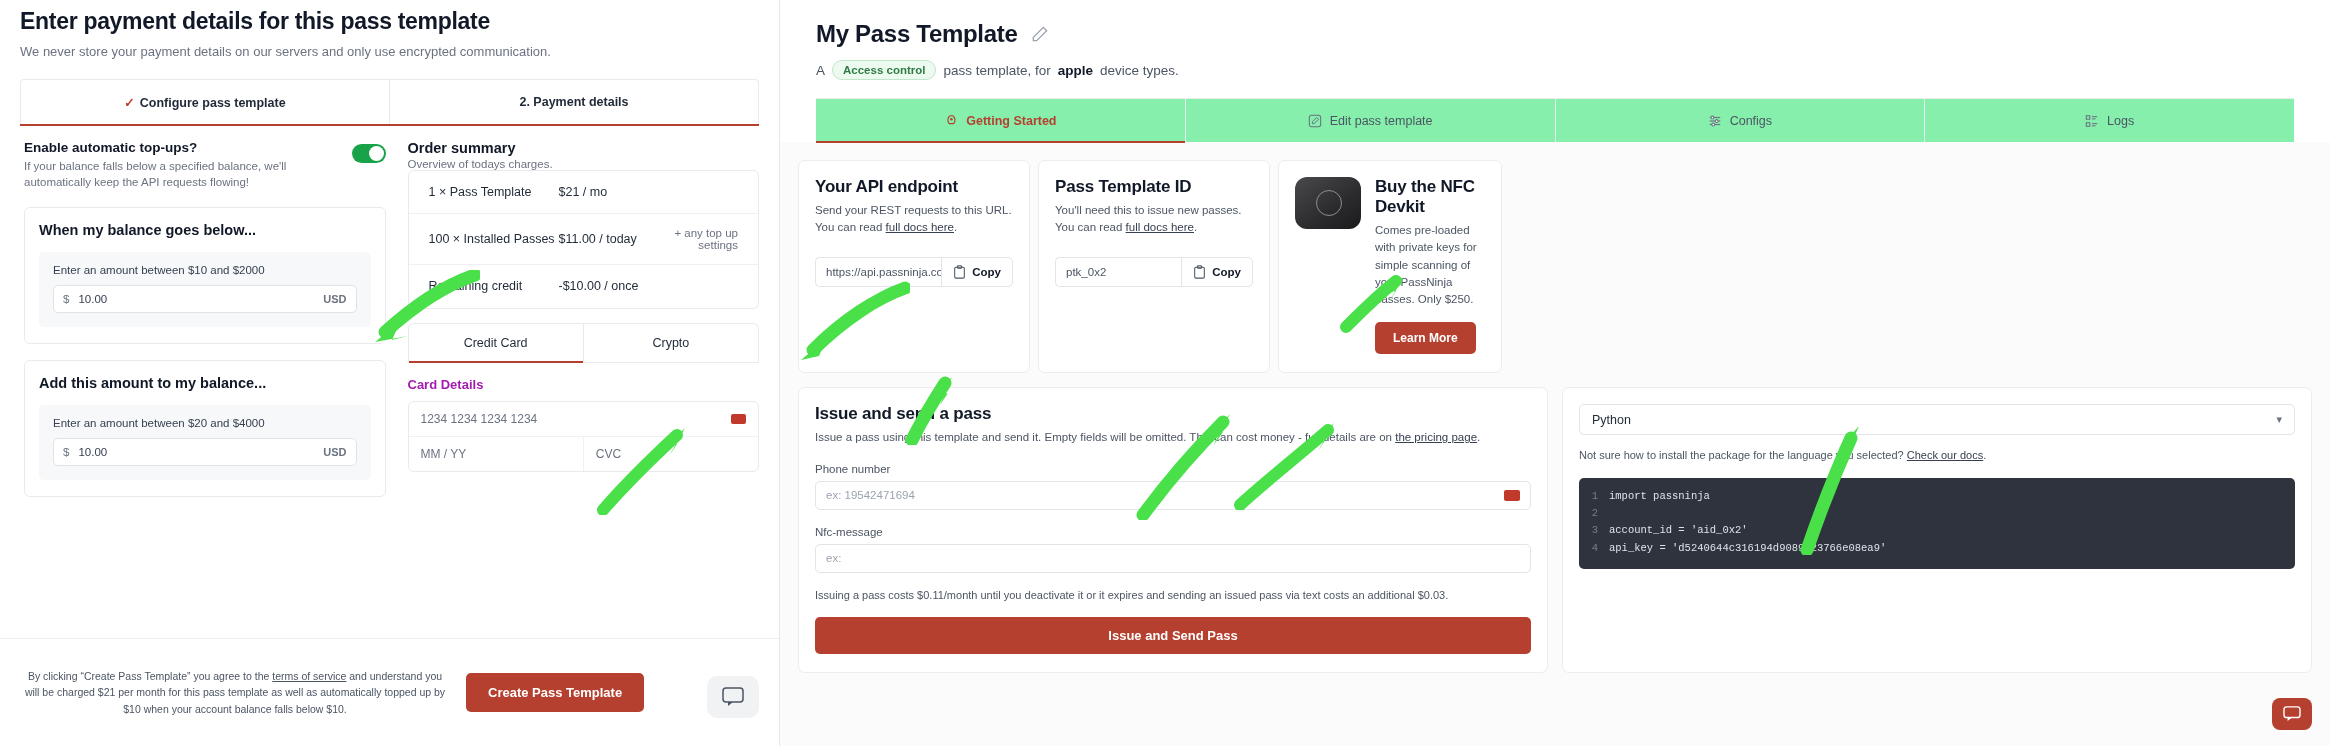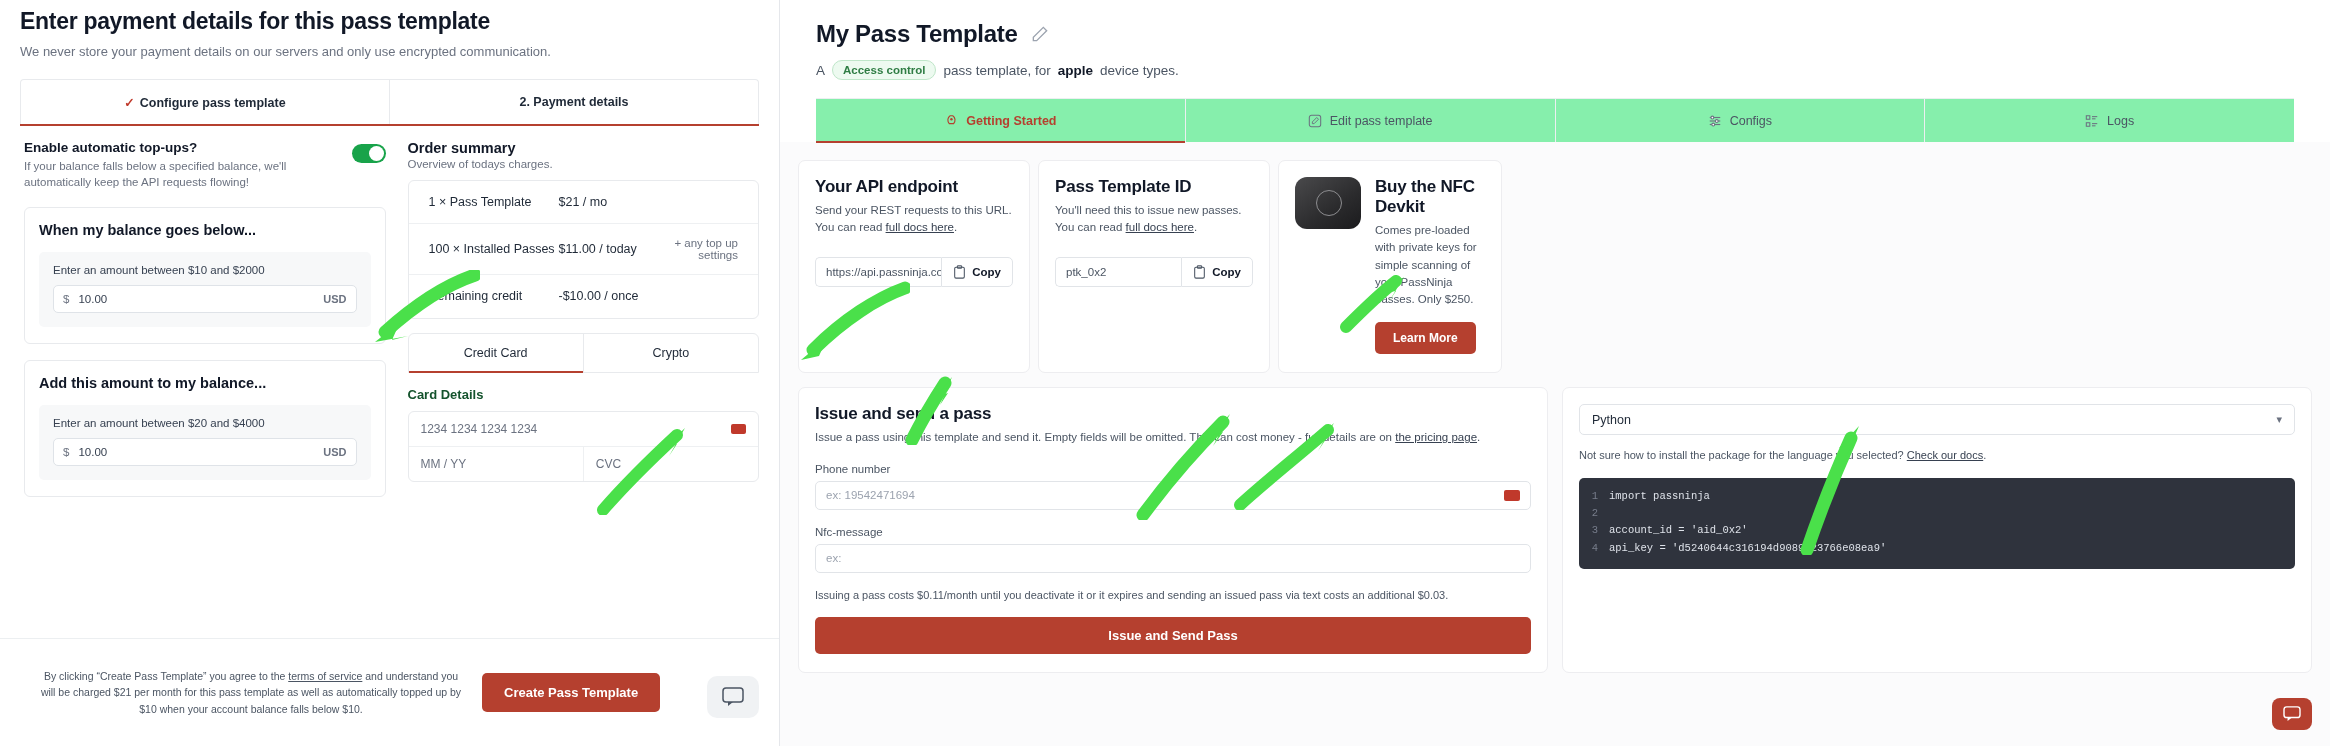--- a/index.html
+++ b/index.html
@@ -70,56 +70,56 @@
     margin-top: 9px; display: flex; align-items: center;
     background: #fff; border: 1px solid #dfe3e8; border-radius: 5px;
     height: 28px; padding: 0 9px;
   }
   .money-input .cur { font-size: 11.5px; color: #6b7280; }
   .money-input .val { flex: 1; font-size: 11.5px; color: #374151; margin-left: 9px; }
   .money-input .usd { font-size: 11px; color: #6b7280; font-weight: 600; }
 
   .ord-title { font-size: 14.5px; font-weight: 700; color: #111827; }
   .ord-sub { font-size: 11.5px; color: #6b7280; margin-top: 2px; }
-  .ord-list { margin-top: 10px; border: 1px solid #e8eaed; border-radius: 6px; }
+  .ord-list { border: 1px solid #e8eaed; border-radius: 6px; }
   .ord-row {
     display: flex; align-items: center; padding: 13px 20px; min-height: 36px;
     font-size: 12.5px; color: #1f2937;
   }
   .ord-row + .ord-row { border-top: 1px solid #eef0f2; }
   .ord-row .nm { width: 130px; line-height: 1.3; }
   .ord-row .pr { width: 100px; }
   .ord-row .extra { flex: 1; color: #6b7280; font-size: 11.5px; text-align: right; }
 
   .pay-tabs { display: flex; margin-top: 14px; border: 1px solid #e8eaed; border-radius: 6px 6px 0 0; }
   .pay-tab {
     flex: 1; text-align: center; padding: 12px 0; font-size: 12.5px;
     color: #1f2937; cursor: pointer; position: relative;
   }
   .pay-tab + .pay-tab { border-left: 1px solid #e8eaed; }
   .pay-tab.active::after {
     content: ""; position: absolute; left: 0; right: 0; bottom: -1px;
     height: 2px; background: #b5402f;
   }
   .card-details { margin-top: 14px; }
-  .cd-title { font-size: 13px; font-weight: 700; color: #14532d; }
+  .cd-title { font-size: 13px; font-weight: 700; color: #a21caf; }
   .cd-box { margin-top: 9px; border: 1px solid #e8eaed; border-radius: 6px; overflow: hidden; }
   .cd-line { display: flex; }
   .cd-cell {
     flex: 1; padding: 10px 12px; font-size: 12px; color: #6b7280;
     display: flex; align-items: center; justify-content: space-between;
   }
   .cd-line + .cd-line { border-top: 1px solid #eef0f2; }
   .cd-cell + .cd-cell { border-left: 1px solid #eef0f2; }
   .cc-chip { width: 15px; height: 10px; border-radius: 2px; background: #c0392b; }
 
   .footer-bar {
     position: absolute; left: 0; right: 0; bottom: 0; height: 108px;
     background: #fff; border-top: 1px solid #eceff1;
-    display: flex; align-items: center; padding: 0 36px;
+    display: flex; align-items: center; padding: 0 20px;
   }
   .legal { width: 430px; font-size: 10.5px; color: #4b5563; line-height: 1.55; text-align: center; }
   .legal a { color: #4b5563; text-decoration: underline; }
   .create-btn {
     margin-left: 16px; background: #b5402f; color: #fff; border: none;
     border-radius: 5px; padding: 12px 22px; font-size: 13px; font-weight: 600;
     cursor: pointer; font-family: "Liberation Sans", sans-serif;
   }
   .chat-bubble {
     position: absolute; right: 20px; bottom: 28px;

